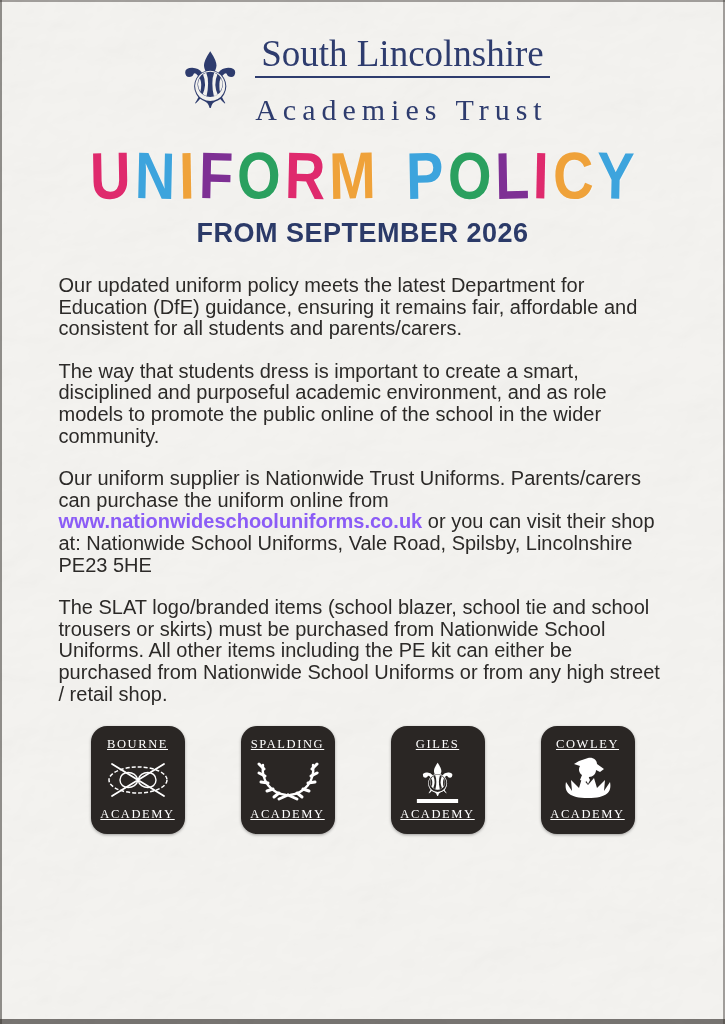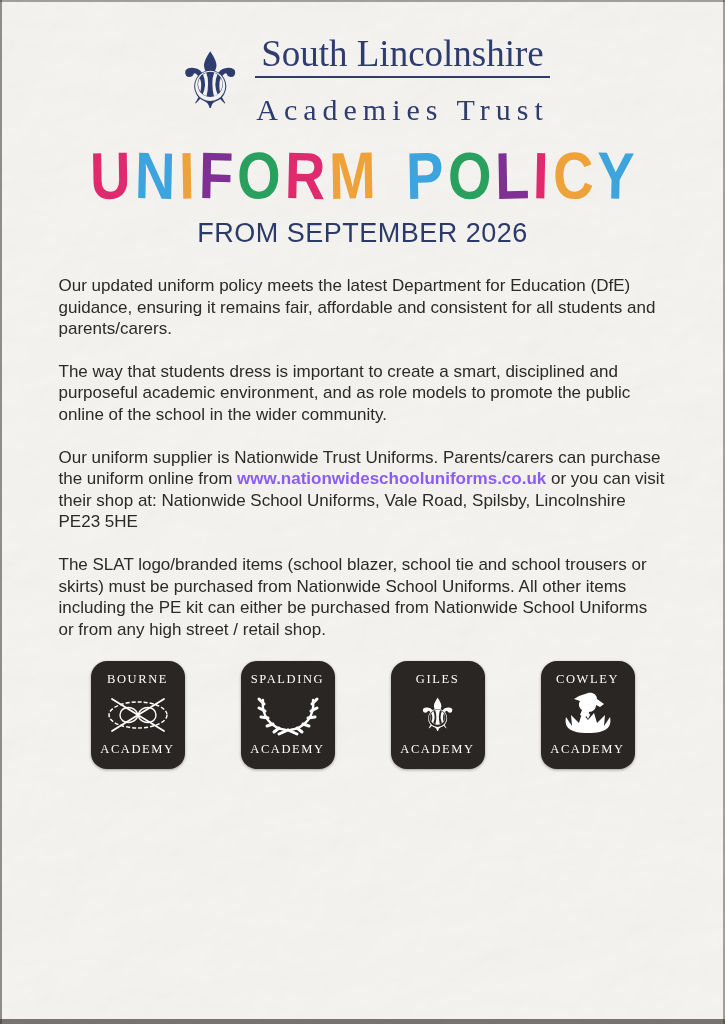--- a/index.html
+++ b/index.html
@@ -26,21 +26,21 @@
   .trust-logo{
     display:flex;justify-content:center;align-items:center;
     padding-top:34px;
   }
   .fleur{
     font-size:78px;line-height:78px;
     color:#2e3c6e;
     margin-right:10px;
     font-family:"DejaVu Sans", sans-serif;
   }
-  .trust-text{color:#2e3c6e;font-family:"Liberation Serif", serif;text-align:center;}
+  .trust-text{color:#2e3c6e;font-family:"Liberation Serif", serif;text-align:left;}
   .trust-line1{
     font-size:37px;line-height:40px;
     padding:0 6px 2px 6px;
     border-bottom:2px solid #2e3c6e;
     white-space:nowrap;
   }
   .trust-line2{
     font-size:30px;line-height:34px;
     letter-spacing:6px;
     padding-top:15px;
@@ -60,31 +60,31 @@
     font-size:56px;
     transform:scaleY(1.18) rotate(-1.2deg);
     letter-spacing:0;
     margin:0 2px;
     text-shadow:1px 1px 0 rgba(255,255,255,.25);
   }
   .title-letter:nth-child(even){transform:scaleY(1.18) rotate(1.4deg);}
   .poster-subtitle{
     text-align:center;
     font-size:27px;
-    font-weight:normal;
+    font-weight:bold;
     letter-spacing:.5px;
     margin-top:10px;
   }
 
   
   .policy-body{
     width:608px;
     margin:26px auto 0 auto;
     color:#2c2a28;
-    font-size:17px;
+    font-size:20px;
     line-height:21.6px;
   }
   .policy-body p{margin:0 0 21px 0;}
   .seg-bold-link{font-weight:bold;color:#8b5cf6;}
 
   
   .academy-row{
     display:flex;
     justify-content:center;
     gap:56px;
@@ -93,20 +93,21 @@
   .academy-badge{
     width:94px;height:108px;
     background:#2a2624;
     border-radius:16px;
     color:#fff;
     display:flex;flex-direction:column;
     align-items:center;justify-content:space-between;
     padding:11px 4px 12px 4px;
     box-sizing:border-box;
     box-shadow:0 1px 3px rgba(0,0,0,.35);
+    text-decoration:underline;
   }
   .academy-name,.academy-label{
     font-family:"Liberation Serif", serif;
     font-size:12.5px;
     letter-spacing:1.6px;
     white-space:nowrap;
   }
   .academy-emblem{height:52px;display:flex;align-items:center;justify-content:center;text-align:center;}
   .emblem-fleur{
     font-family:"DejaVu Sans", sans-serif;

